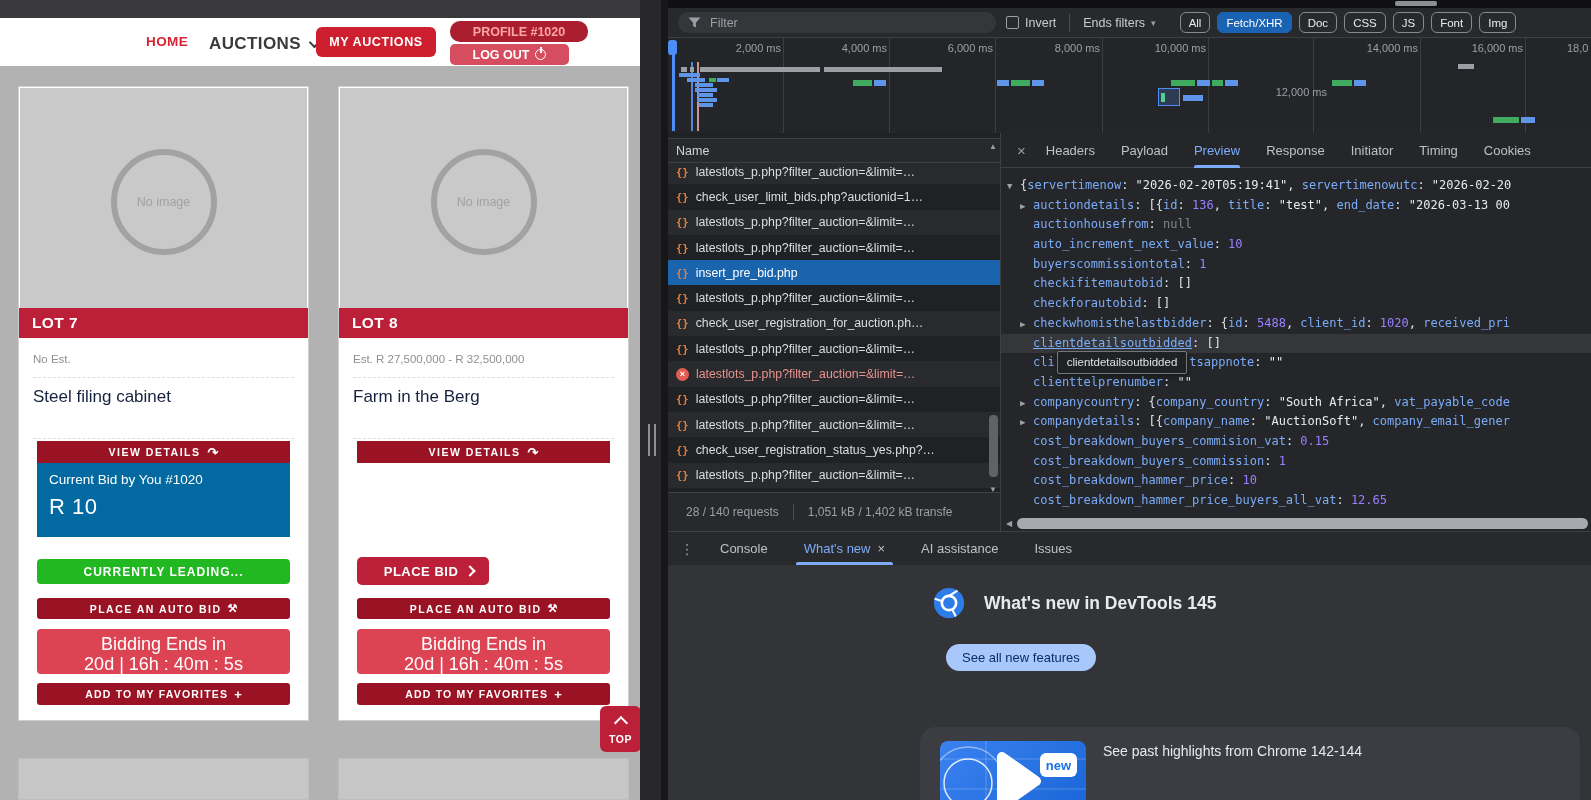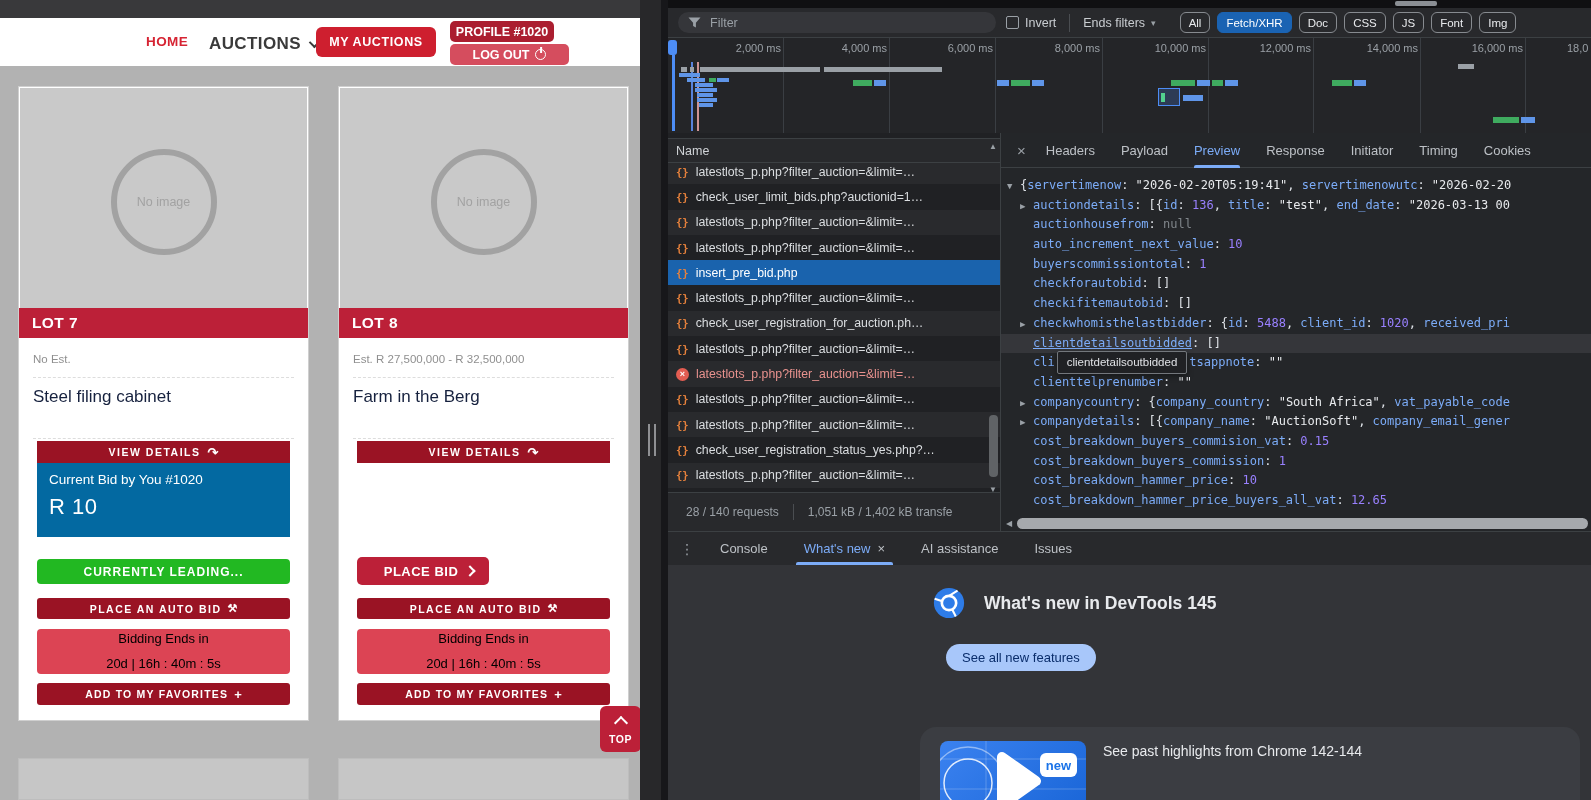--- a/index.html
+++ b/index.html
@@ -6,21 +6,21 @@
   .stage{position:relative;width:1591px;height:800px;overflow:hidden;background:#202124;}
 
   
   .page{position:absolute;left:0;top:0;width:640px;height:800px;background:#b2b2b2;overflow:hidden;}
   .page-topstrip{position:absolute;left:0;top:0;width:640px;height:18px;background:#39393b;}
   .site-nav{position:absolute;left:0;top:18px;width:640px;height:48px;background:#ffffff;}
   .nav-home{position:absolute;left:146px;top:16px;font-size:13.5px;font-weight:700;color:#d62433;letter-spacing:.4px;cursor:pointer;}
   .nav-auctions{position:absolute;left:209px;top:16px;font-size:17px;font-weight:700;color:#3a3a3a;letter-spacing:.4px;display:flex;align-items:center;gap:8px;cursor:pointer;}
   .chev-dn{width:6px;height:6px;border-right:2px solid #3a3a3a;border-bottom:2px solid #3a3a3a;transform:rotate(45deg) translateY(-2px);}
   .nav-myauctions{position:absolute;left:316px;top:9px;width:120px;height:30px;background:#ce1f2f;border-radius:6px;color:#fff;font-size:12.5px;font-weight:700;letter-spacing:.6px;display:flex;align-items:center;justify-content:center;cursor:pointer;}
-  .nav-profile{position:absolute;left:450px;top:3px;width:104px;height:21px;background:#ab1e30;border-radius:5px;color:#ffffff;font-size:12.5px;font-weight:700;display:flex;align-items:center;justify-content:center;cursor:pointer;}
+  .nav-profile{position:absolute;left:450px;top:3px;width:138px;height:21px;background:#ab1e30;border-radius:10px;color:#fca5a5;font-size:12.5px;font-weight:700;display:flex;align-items:center;justify-content:center;cursor:pointer;}
   .nav-logout{position:absolute;left:450px;top:26px;width:119px;height:21px;background:#d54d5e;border-radius:5px;color:#fff;font-size:12.5px;font-weight:700;display:flex;align-items:center;justify-content:center;gap:6px;cursor:pointer;}
   .power-ico{width:9px;height:9px;border:1.6px solid #fff;border-radius:50%;position:relative;display:inline-block;}
   .power-ico::before{content:"";position:absolute;left:50%;top:-3px;width:1.8px;height:6px;background:#fff;transform:translateX(-50%);}
 
   .lotcard{position:absolute;top:86px;width:291px;height:635px;background:#fff;border:1px solid #cfcfcf;box-sizing:border-box;}
   .lc1{left:18px;} .lc2{left:338px;}
   .lc-img{position:absolute;left:1px;right:1px;top:1px;height:220px;background:#c9c9c9;}
   .lc-circle{position:absolute;left:50%;top:61px;transform:translateX(-50%);width:94px;height:94px;border:6px solid #a2a2a2;border-radius:50%;display:flex;align-items:center;justify-content:center;color:#a2a2a2;font-size:12.5px;}
   .lc-head{position:absolute;left:0;right:0;top:221px;height:30px;background:#bc2038;color:#fff;font-size:15.5px;font-weight:700;letter-spacing:.4px;line-height:30px;padding-left:13px;}
   .lc-est{position:absolute;left:14px;top:266px;font-size:11.5px;color:#8f8f8f;}
@@ -31,21 +31,21 @@
   .lc-view .vd-ico{font-size:13px;letter-spacing:0;font-weight:700;}
   .lc-bidbox{position:absolute;left:18px;right:18px;top:376px;height:74px;color:#fff;padding:9px 12px;box-sizing:border-box;}
   .bb-navy{background:#0369a1;} .bb-gray{background:#454545;}
   .lc-bidlabel{font-size:13.5px;}
   .lc-bidamount{font-size:22px;margin-top:7px;letter-spacing:.5px;}
   .lc-leading{position:absolute;left:18px;right:18px;top:472px;height:25px;background:#22b822;border-radius:4px;color:#fff;font-size:12px;font-weight:700;letter-spacing:1px;display:flex;align-items:center;justify-content:center;cursor:pointer;}
   .lc-placebid{position:absolute;left:18px;top:470px;width:120px;height:28px;background:#bc2038;border-radius:5px;color:#fff;font-size:13px;font-weight:700;letter-spacing:.5px;display:flex;align-items:center;justify-content:center;gap:8px;cursor:pointer;padding-left:12px;}
   .chev-rt{width:6px;height:6px;border-top:2.4px solid #fff;border-right:2.4px solid #fff;transform:rotate(45deg);}
   .lc-autobid{position:absolute;left:18px;right:18px;top:511px;height:21px;background:#9a1324;border-radius:3px;color:#fff;font-size:10.5px;font-weight:700;letter-spacing:1.5px;display:flex;align-items:center;justify-content:center;gap:6px;cursor:pointer;}
   .lc-autobid .gavel{font-size:11px;letter-spacing:0;}
-  .lc-ends{position:absolute;left:18px;right:18px;top:542px;height:45px;background:#dc4454;border-radius:4px;color:#000000;font-size:13px;display:flex;flex-direction:column;align-items:center;justify-content:space-between;line-height:20px;}
+  .lc-ends{position:absolute;left:18px;right:18px;top:542px;height:45px;background:#dc4454;border-radius:4px;color:#ffffff;font-size:18px;display:flex;flex-direction:column;align-items:center;justify-content:flex-end;line-height:20px;}
   .lc-fav{position:absolute;left:18px;right:18px;top:596px;height:22px;background:#9a1324;border-radius:3px;color:#fff;font-size:10.5px;font-weight:700;letter-spacing:1.2px;display:flex;align-items:center;justify-content:center;gap:6px;cursor:pointer;}
   .lc-fav .plus{font-size:13px;font-weight:800;letter-spacing:0;}
   .partial{position:absolute;top:758px;width:291px;height:42px;background:#c6c6c6;border:1px solid #bdbdbd;box-sizing:border-box;}
   .pt1{left:18px;} .pt2{left:338px;}
   .top-btn{position:absolute;left:600px;top:706px;width:41px;height:46px;background:#bc2038;border-radius:6px;color:#fff;display:flex;flex-direction:column;align-items:center;justify-content:center;gap:5px;cursor:pointer;}
   .chev-up{width:8px;height:8px;border-top:2.6px solid #fff;border-right:2.6px solid #fff;transform:rotate(-45deg);margin-top:4px;}
   .top-lbl{font-size:10.5px;font-weight:700;letter-spacing:.5px;}
 
   
   .splitter{position:absolute;left:640px;top:0;width:28px;height:800px;background:#28282a;cursor:col-resize;}
@@ -278,21 +278,21 @@
         <div class="ticklabel" style="right: 810px;">2,000 ms</div>
         <div class="tickline" style="left: 221px;"></div>
         <div class="ticklabel" style="right: 704px;">4,000 ms</div>
         <div class="tickline" style="left: 327px;"></div>
         <div class="ticklabel" style="right: 598px;">6,000 ms</div>
         <div class="tickline" style="left: 434px;"></div>
         <div class="ticklabel" style="right: 491px;">8,000 ms</div>
         <div class="tickline" style="left: 540px;"></div>
         <div class="ticklabel" style="right: 385px;">10,000 ms</div>
         <div class="tickline" style="left: 645px;"></div>
-        <div class="ticklabel" style="right: 280px;">12,000 ms</div>
+        <div class="ticklabel" style="right: 264px; margin-top: 44px;">12,000 ms</div>
         <div class="tickline" style="left: 752px;"></div>
         <div class="ticklabel" style="right: 173px;">14,000 ms</div>
         <div class="tickline" style="left: 857px;"></div>
         <div class="ticklabel" style="right: 68px;">16,000 ms</div>
         <div class="ticklabel" style="left: 899px;">18,0</div>
         <div class="bar bar-accent" style="left: 0px; top: 2px; width: 9px; height: 15px; border-radius: 3px;"></div>
         <div class="bar bar-accent" style="left: 4px; top: 17px; width: 3px; height: 76px;"></div>
         <div class="bar bar-accent-line" style="left: 23px; top: 24px; width: 2px; height: 69px;"></div>
         <div class="bar bar-pink-line" style="left: 29px; top: 24px; width: 2px; height: 69px;"></div>
         <div class="bar bar-gray" style="left: 13px; top: 29px; width: 6px; height: 5px;"></div>
@@ -407,22 +407,22 @@
             <span class="ptab">Timing</span>
             <span class="ptab">Cookies</span>
           </div>
       </div>
       <div class="json-tree">
           <div class="jline ind0"><span class="jarrow">▼</span><span class="tk-p">{</span><span class="tk-k">servertimenow</span><span class="tk-p">: </span><span class="tk-s">"2026-02-20T05:19:41"</span><span class="tk-p">, </span><span class="tk-k">servertimenowutc</span><span class="tk-p">: </span><span class="tk-s">"2026-02-20</span></div>
           <div class="jline ind1"><span class="jarrow">▶</span><span class="tk-k">auctiondetails</span><span class="tk-p">: </span><span class="tk-p">[{</span><span class="tk-k">id</span><span class="tk-p">: </span><span class="tk-n">136</span><span class="tk-p">, </span><span class="tk-k">title</span><span class="tk-p">: </span><span class="tk-s">"test"</span><span class="tk-p">, </span><span class="tk-k">end_date</span><span class="tk-p">: </span><span class="tk-s">"2026-03-13 00</span></div>
           <div class="jline ind1"><span class="jarrow"></span><span class="tk-k">auctionhousefrom</span><span class="tk-p">: </span><span class="tk-u">null</span></div>
           <div class="jline ind1"><span class="jarrow"></span><span class="tk-k">auto_increment_next_value</span><span class="tk-p">: </span><span class="tk-n">10</span></div>
           <div class="jline ind1"><span class="jarrow"></span><span class="tk-k">buyerscommissiontotal</span><span class="tk-p">: </span><span class="tk-n">1</span></div>
+          <div class="jline ind1"><span class="jarrow"></span><span class="tk-k">checkifitemautobid</span><span class="tk-p">: </span><span class="tk-p">[]</span></div>
           <div class="jline ind1"><span class="jarrow"></span><span class="tk-k">checkforautobid</span><span class="tk-p">: </span><span class="tk-p">[]</span></div>
-          <div class="jline ind1"><span class="jarrow"></span><span class="tk-k">checkifitemautobid</span><span class="tk-p">: </span><span class="tk-p">[]</span></div>
           <div class="jline ind1"><span class="jarrow">▶</span><span class="tk-k">checkwhomisthelastbidder</span><span class="tk-p">: </span><span class="tk-p">{</span><span class="tk-k">id</span><span class="tk-p">: </span><span class="tk-n">5488</span><span class="tk-p">, </span><span class="tk-k">client_id</span><span class="tk-p">: </span><span class="tk-n">1020</span><span class="tk-p">, </span><span class="tk-k">received_pri</span></div>
           <div class="jline ind1 hov"><span class="jarrow"></span><span class="tk-ku">clientdetailsoutbidded</span><span class="tk-p">: </span><span class="tk-p">[]</span></div>
           <div class="jline ind1"><span class="jarrow"></span><span class="tk-k">cli</span><span class="jtip">clientdetailsoutbidded</span><span class="tk-k">tsappnote</span><span class="tk-p">: </span><span class="tk-s">""</span></div>
           <div class="jline ind1"><span class="jarrow"></span><span class="tk-k">clienttelprenumber</span><span class="tk-p">: </span><span class="tk-s">""</span></div>
           <div class="jline ind1"><span class="jarrow">▶</span><span class="tk-k">companycountry</span><span class="tk-p">: </span><span class="tk-p">{</span><span class="tk-k">company_country</span><span class="tk-p">: </span><span class="tk-s">"South Africa"</span><span class="tk-p">, </span><span class="tk-k">vat_payable_code</span></div>
           <div class="jline ind1"><span class="jarrow">▶</span><span class="tk-k">companydetails</span><span class="tk-p">: </span><span class="tk-p">[{</span><span class="tk-k">company_name</span><span class="tk-p">: </span><span class="tk-s">"AuctionSoft"</span><span class="tk-p">, </span><span class="tk-k">company_email_gener</span></div>
           <div class="jline ind1"><span class="jarrow"></span><span class="tk-k">cost_breakdown_buyers_commision_vat</span><span class="tk-p">: </span><span class="tk-n">0.15</span></div>
           <div class="jline ind1"><span class="jarrow"></span><span class="tk-k">cost_breakdown_buyers_commission</span><span class="tk-p">: </span><span class="tk-n">1</span></div>
           <div class="jline ind1"><span class="jarrow"></span><span class="tk-k">cost_breakdown_hammer_price</span><span class="tk-p">: </span><span class="tk-n">10</span></div>
           <div class="jline ind1"><span class="jarrow"></span><span class="tk-k">cost_breakdown_hammer_price_buyers_all_vat</span><span class="tk-p">: </span><span class="tk-n">12.65</span></div>

